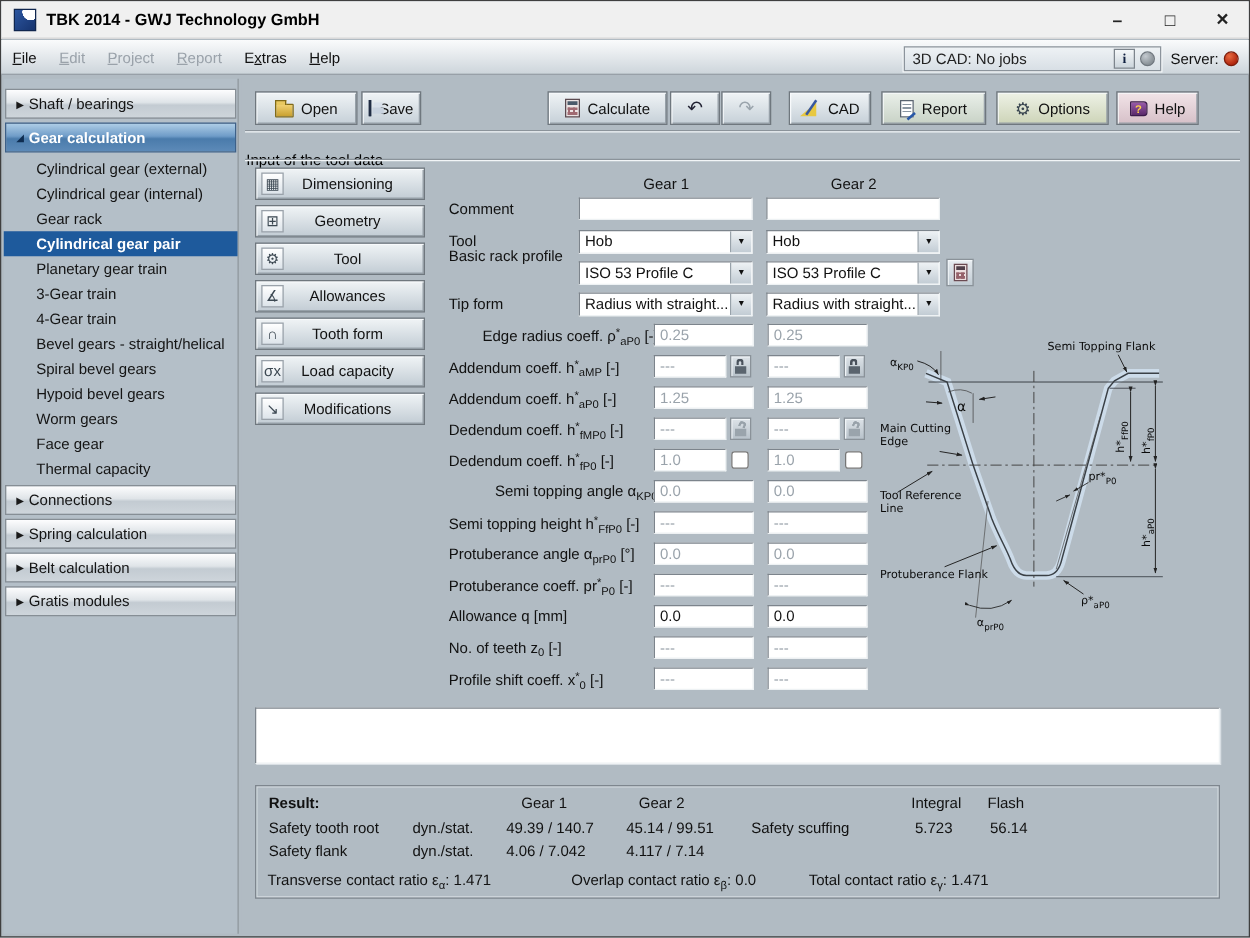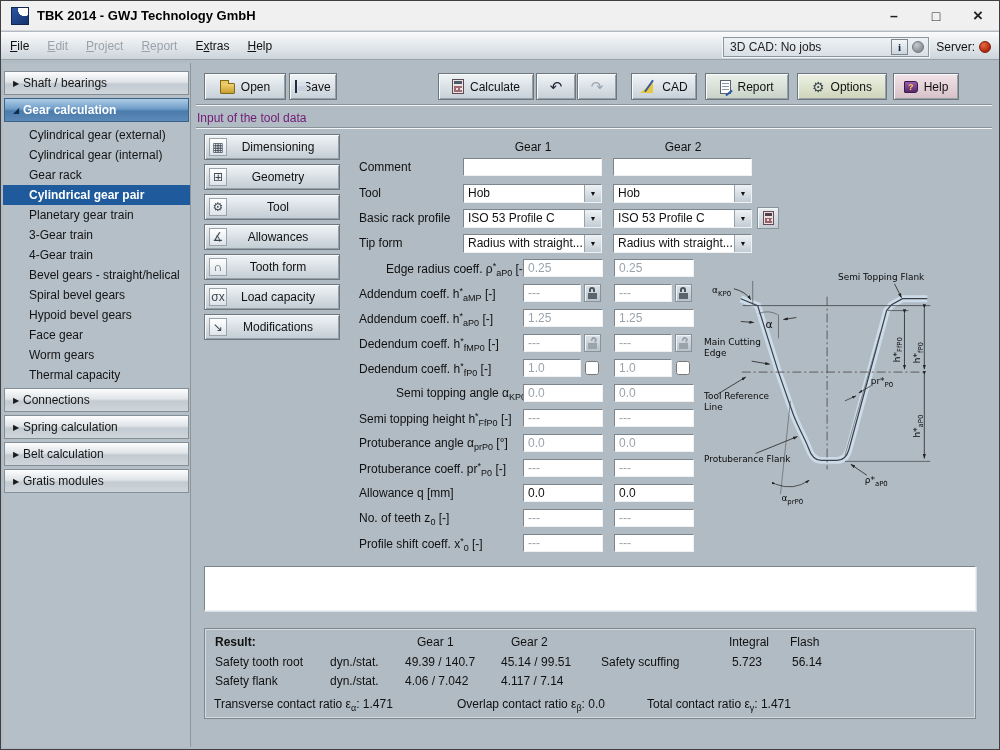--- a/index.html
+++ b/index.html
@@ -34,21 +34,21 @@
   .side-hdr.accent{background:linear-gradient(#aecde6,#6f9cc8 45%,#4a7bab 55%,#5d8ab8);color:#fff;font-weight:bold;border-color:#3d6088;}
   .side-hdr.accent .arrow{color:#0e2c50;}
   .side-list{margin-bottom:3px;}
   .side-item{height:20px;line-height:20px;padding-left:26px;font-size:12px;color:#141414;white-space:nowrap;}
   .side-item.sel{background:#1e5a9c;color:#fff;font-weight:bold;}
 
   
   .main{position:absolute;left:192px;top:62px;right:2px;bottom:2px;background:#b1bbc3;}
   .groove{position:absolute;left:3px;right:5px;height:2px;border-top:1px solid #8b939a;border-bottom:1px solid #f2f5f7;}
   .g1{top:41px;} .g2{top:64px;}
-  .section-title{position:absolute;left:4px;top:48px;font-size:12px;color:#701a75;}
+  .section-title{position:absolute;left:4px;top:58px;font-size:12px;color:#000000;}
 
   
   .toolbar-left{position:absolute;left:11px;top:10px;display:flex;gap:3px;}
   .toolbar-right{position:absolute;left:245px;top:10px;display:flex;align-items:center;}
   .tbtn{height:27px;border:1px solid #6f777e;background:linear-gradient(#f0f4f6,#c6d0d8);box-shadow:inset 1px 1px 0 #f8fafc,inset -1px -1px 0 #96a0a8;display:flex;align-items:center;justify-content:center;gap:6px;font-size:12px;color:#111;padding:0 8px;}
   .tbtn.green{background:linear-gradient(#eef2e6,#cdd4b8);}
   .tbtn.sage{background:linear-gradient(#eaf0ea,#c8d2c6);}
   .tbtn.pink{background:linear-gradient(#f2e4e8,#d6c0c8);}
   .tb-glyph{font-size:15px;line-height:15px;color:#223;}
   .tb-glyph.dim{color:#9aa4ac;}
@@ -158,22 +158,22 @@
         <div class="side-item">Cylindrical gear (external)</div>
         <div class="side-item">Cylindrical gear (internal)</div>
         <div class="side-item">Gear rack</div>
         <div class="side-item sel">Cylindrical gear pair</div>
         <div class="side-item">Planetary gear train</div>
         <div class="side-item">3-Gear train</div>
         <div class="side-item">4-Gear train</div>
         <div class="side-item">Bevel gears - straight/helical</div>
         <div class="side-item">Spiral bevel gears</div>
         <div class="side-item">Hypoid bevel gears</div>
+        <div class="side-item">Worm gears</div>
         <div class="side-item">Face gear</div>
-        <div class="side-item">Worm gears</div>
         <div class="side-item">Thermal capacity</div>
       </div>
       <div class="side-hdr">
         <span class="arrow">▶</span>
         <span class="hlabel">Connections</span>
       </div>
       <div class="side-hdr">
         <span class="arrow">▶</span>
         <span class="hlabel">Spring calculation</span>
       </div>
@@ -272,21 +272,21 @@
         <input class="fld" readonly="" value="" style="left: 420px; top: 95px; width: 139px;">
         <div class="frm-label" style="top: 123px;"><span>Tool</span></div>
         <div class="selectbox" style="left: 270px; top: 121px; width: 139px;">
           <span class="seltext">Hob</span>
           <span class="selarrow">▼</span>
         </div>
         <div class="selectbox" style="left: 420px; top: 121px; width: 139px;">
           <span class="seltext">Hob</span>
           <span class="selarrow">▼</span>
         </div>
-        <div class="frm-label" style="top: 148px; text-align: right;"><span>Basic rack profile</span></div>
+        <div class="frm-label" style="top: 135px; text-align: right;"><span>Basic rack profile</span></div>
         <div class="selectbox" style="left: 270px; top: 146px; width: 139px;">
           <span class="seltext">ISO 53 Profile C</span>
           <span class="selarrow">▼</span>
         </div>
         <div class="selectbox" style="left: 420px; top: 146px; width: 139px;">
           <span class="seltext">ISO 53 Profile C</span>
           <span class="selarrow">▼</span>
         </div>
         <div class="calcbtn" style="left: 564px; top: 144px;">
           <span class="mini"></span>

